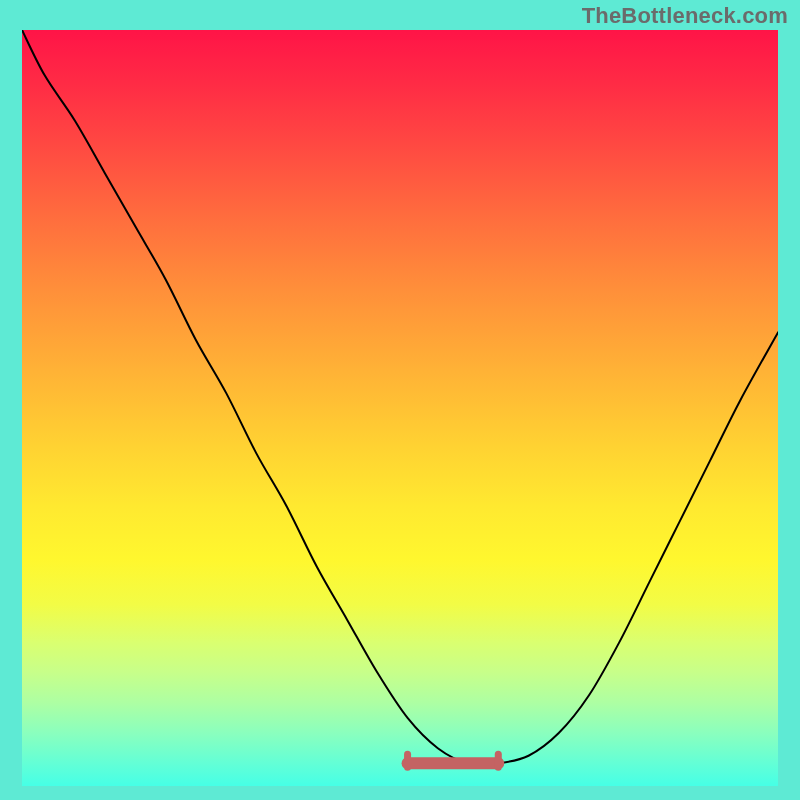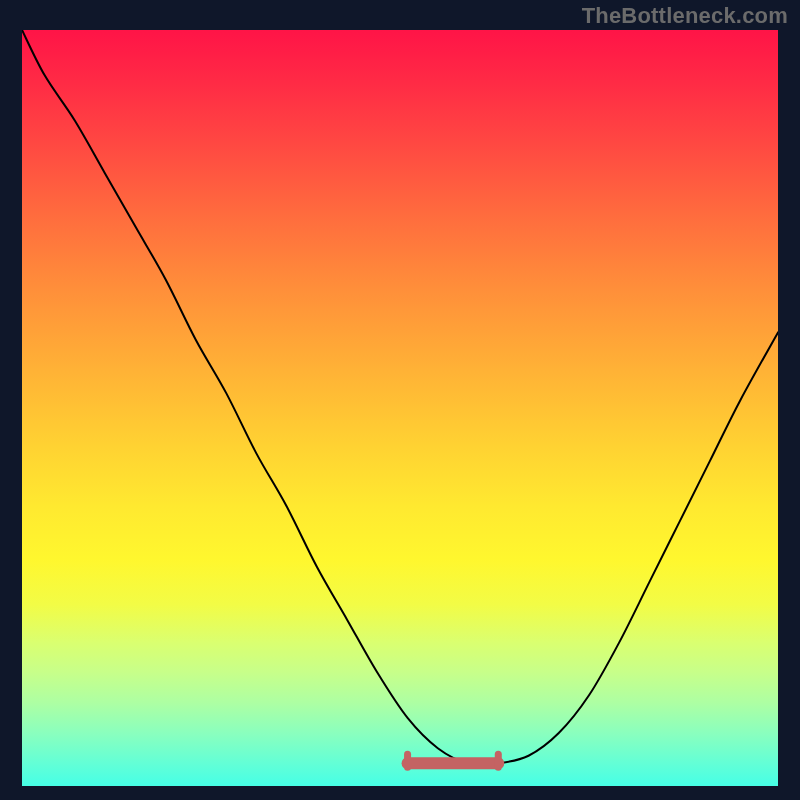--- a/index.html
+++ b/index.html
@@ -7,21 +7,21 @@
     padding: 0;
     width: 800px;
     height: 800px;
     background: #000;
     overflow: hidden;
   }
   .frame {
     position: relative;
     width: 800px;
     height: 800px;
-    background: #0f172a;
+    background: #5eead4;
     text-decoration: underline;
   }
   .attribution {
     position: absolute;
     top: 3px;
     right: 12px;
     font-family: Arial, Helvetica, sans-serif;
     font-size: 22px;
     font-weight: 600;
     color: #6b6b6b;

